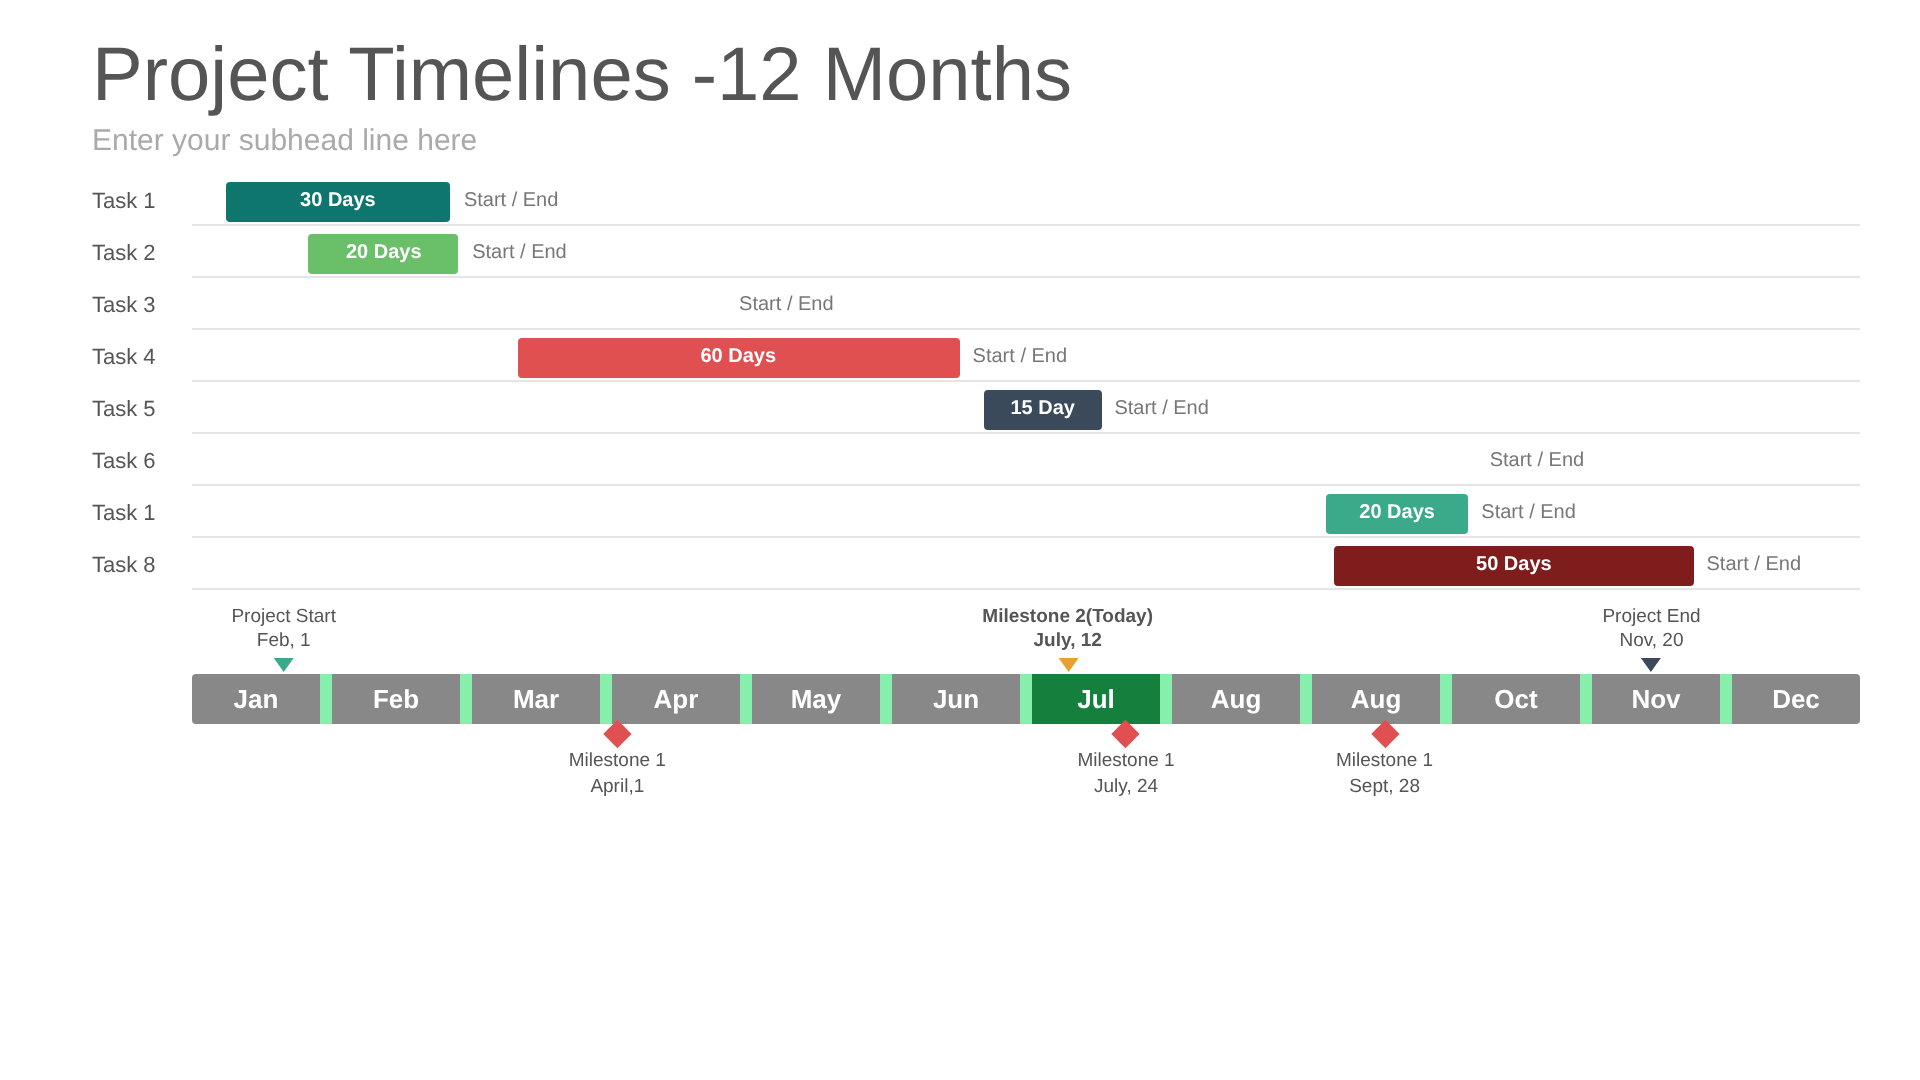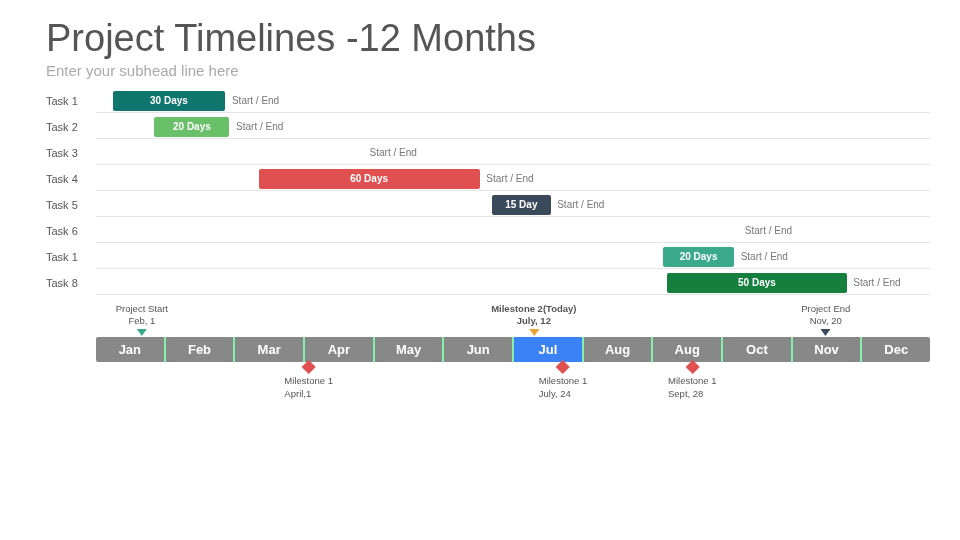--- a/index.html
+++ b/index.html
@@ -121,35 +121,36 @@
       overflow: visible;
       position: relative;
     }
     .month-cell {
       flex: 1;
       text-align: center;
       padding: 5px 0;
       font-size: 13px;
       font-weight: 600;
       color: #fff;
-      border-right: 2px solid #86efac;
+      border-right: 6px solid #86efac;
       position: relative;
     }
     .month-cell:last-child { border-right: none; }
     .month-cell.highlight {
-      background: #3b82f6;
+      background: #15803d;
     }
     .milestone-labels-bottom {
       display: flex;
       position: relative;
       height: 40px;
       margin-left: 50px;
     }
     .milestone-label-bottom {
       position: absolute;
+      text-align: center;
       font-size: 9.5px;
       color: #555;
       line-height: 1.4;
       transform: translateX(-50%);
     }
     .milestone-label-bottom .diamond {
       width: 10px; height: 10px;
       transform: rotate(45deg);
       margin: 0 auto 2px;
     }
@@ -193,21 +194,21 @@
           <div class="task-bar-label" style="left: 55.3%;">Start / End</div>
         </div>
         <div class="gantt-row">
           <div class="task-bar-label" style="left: 77.8%;">Start / End</div>
         </div>
         <div class="gantt-row">
           <div class="task-bar" style="left: 68%; width: 8.5%; background: rgb(58, 170, 138);">20 Days</div>
           <div class="task-bar-label" style="left: 77.3%;">Start / End</div>
         </div>
         <div class="gantt-row">
-          <div class="task-bar" style="left: 68.5%; width: 21.5%; background: #15803d;">50 Days</div>
+          <div class="task-bar" style="left: 68.5%; width: 21.5%; background: #7f1d1d;">50 Days</div>
           <div class="task-bar-label" style="left: 90.8%;">Start / End</div>
         </div>
       </div>
   </div>
 
   <div class="timeline-section">
 
     <div class="milestone-labels-top" id="milestone-labels-top" style="position: relative;">
         <div class="milestone-label-top" style="left: 5.5%; top: 0px;"><span>Project Start</span><br><span>Feb, 1</span><div class="arrow-down" style="border-top-color: rgb(58, 170, 138);"></div></div>
         <div class="milestone-label-top" style="left: 52.5%; top: 0px; font-weight: bold;"><span>Milestone 2(Today)</span><br><span>July, 12</span><div class="arrow-down" style="border-top-color: rgb(232, 160, 48);"></div></div>

